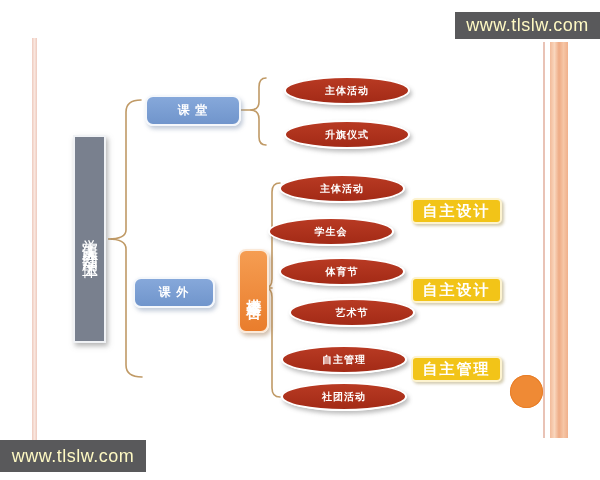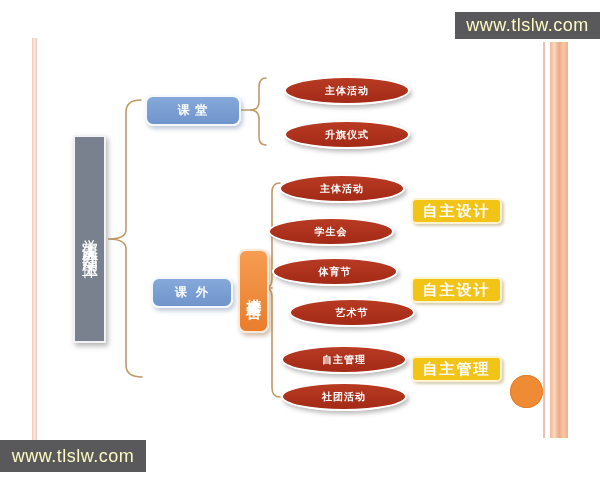--- a/index.html
+++ b/index.html
@@ -29,21 +29,21 @@
   .root-box{left:73px;top:135px;width:33px;height:208px;
     background:#79808e;border:2px solid #f0f2f5;
     box-shadow:2px 3px 5px rgba(110,110,110,.5);
     writing-mode:vertical-rl;text-orientation:upright;
     font-size:16px;letter-spacing:3px;}
   .blue-box{background:linear-gradient(180deg,#86a8da,#7095cc);
     border:2px solid #f4f7fb;border-radius:8px;
     box-shadow:2px 3px 4px rgba(120,140,170,.45);
     font-size:12px;font-weight:bold;letter-spacing:1px;}
   .blue-classroom{left:145px;top:95px;width:96px;height:31px;}
-  .blue-outside{left:151px;top:277px;width:82px;height:31px;font-family:Liberation Mono, monospace;}
+  .blue-outside{left:133px;top:277px;width:82px;height:31px;}
   .platform-box{left:238px;top:249px;width:31px;height:84px;
     background:linear-gradient(180deg,#f59d52,#e97d2c);
     border:2px solid #fbe9d8;border-radius:8px;
     box-shadow:2px 3px 4px rgba(150,110,70,.45);
     writing-mode:vertical-rl;text-orientation:upright;
     font-size:15px;font-weight:bold;letter-spacing:2px;}
   .ellipse{width:126px;height:29px;border-radius:50%;
     background:linear-gradient(180deg,#b83a23,#a32a16);
     border:2px solid #ffffff;
     box-shadow:2px 3px 4px rgba(110,110,110,.45);
@@ -84,21 +84,21 @@
 
 <div class="node blue-box blue-classroom">课 堂</div>
 <div class="node blue-box blue-outside">课 外</div>
 <div class="node platform-box">搭建平台</div>
 
 <div class="node ellipse" style="left:284px;top:76px">主体活动</div>
 <div class="node ellipse" style="left:284px;top:120px">升旗仪式</div>
 
 <div class="node ellipse" style="left:279px;top:174px">主体活动</div>
 <div class="node ellipse" style="left:268px;top:217px">学生会</div>
-<div class="node ellipse" style="left:272px;top:257px">体育节</div>
+<div class="node ellipse" style="left:279px;top:257px">体育节</div>
 <div class="node ellipse" style="left:289px;top:298px">艺术节</div>
 <div class="node ellipse" style="left:281px;top:345px">自主管理</div>
 <div class="node ellipse" style="left:281px;top:382px">社团活动</div>
 
 <div class="node yellow-box" style="left:411px;top:198px">自主设计</div>
 <div class="node yellow-box" style="left:411px;top:277px">自主设计</div>
 <div class="node yellow-box" style="left:411px;top:356px">自主管理</div>
 
 <div class="accent-circle"></div>
 

